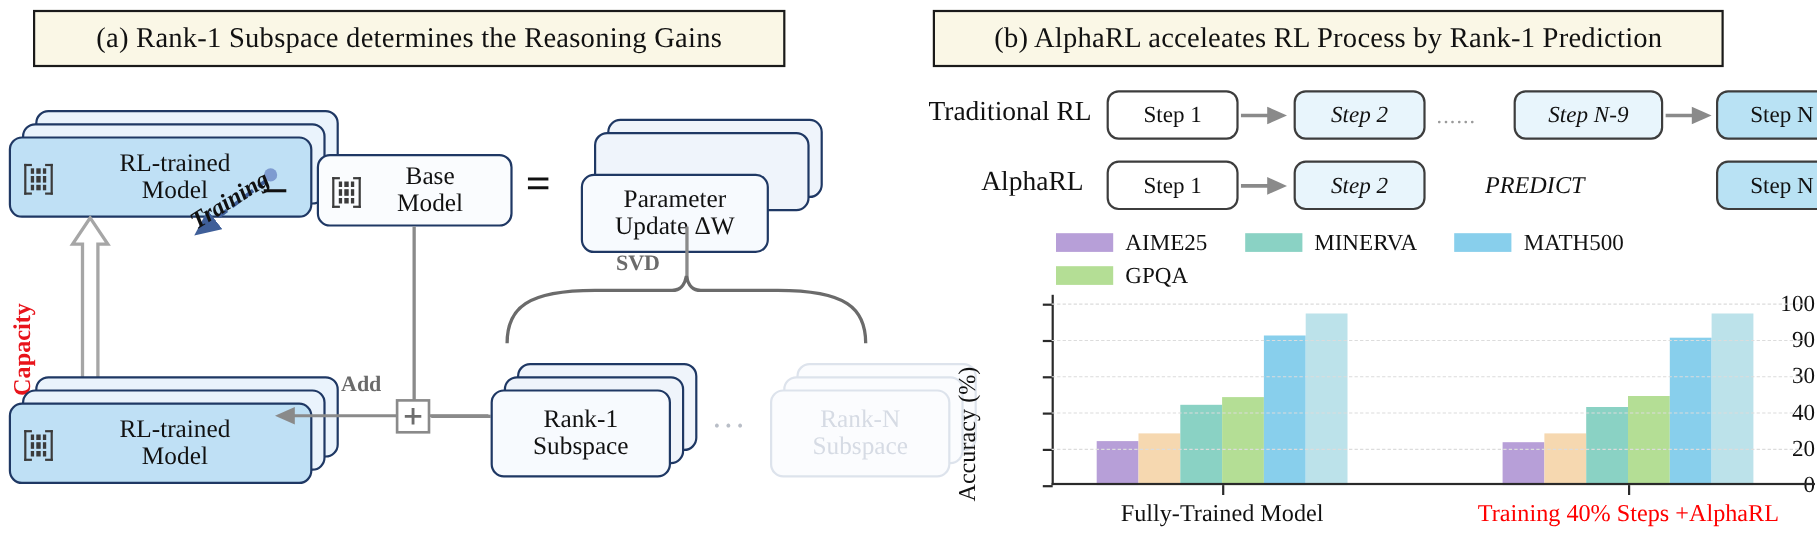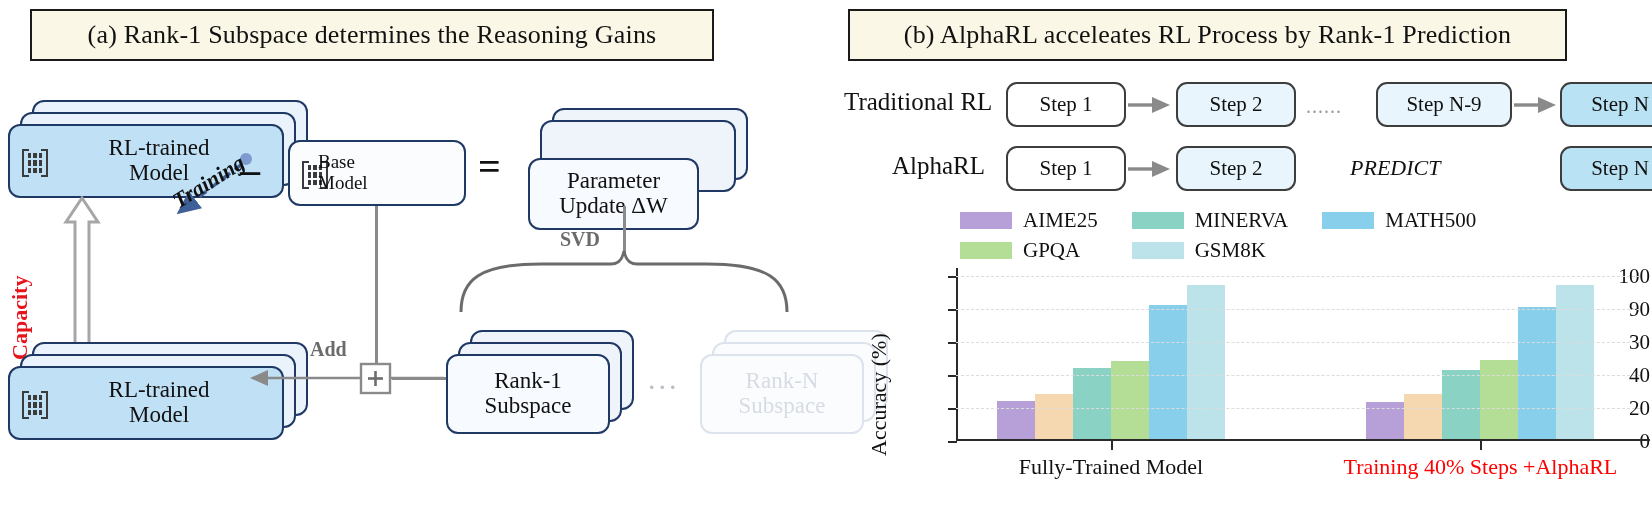--- a/index.html
+++ b/index.html
@@ -27,21 +27,21 @@
   .blue-stack .sheet{border:2.2px solid #1F3864;background:#EAF3FC;}
   .blue-stack .sheet.s1{background:#BFE0F5;}
   .white-stack .sheet{border:2.2px solid #1F3864;background:#EFF4FB;}
   .white-stack .sheet.s1{background:#F7FAFE;}
   .faded-stack .sheet{border:2.2px solid #DDE3EC;background:#FBFCFE;padding-left:32px;}
   .faded-stack .sheet .lbl{color:#D6DBE4;}
 
   .single-card{position:absolute;border:2.2px solid #1F3864;border-radius:12px;
                background:#FAFCFE;box-sizing:border-box;}
   .single-card .lbl{position:absolute;left:0;right:0;top:50%;transform:translateY(-50%);
-               line-height:1.08;font-size:19px;}
+               text-align:center;line-height:1.08;font-size:23px;}
 
   
   .matrix-ico{position:absolute;width:26px;height:28px;}
   .matrix-ico .brk{position:absolute;top:0;bottom:0;width:5px;border:2.4px solid #3b3b3b;}
   .matrix-ico .brk.l{left:0;border-right:none;}
   .matrix-ico .brk.r{right:0;border-left:none;}
   .matrix-ico .dots{position:absolute;left:6px;right:6px;top:4px;bottom:4px;
                     display:grid;grid-template-columns:repeat(3,1fr);
                     grid-template-rows:repeat(3,1fr);gap:2px;}
   .matrix-ico .dots i{background:#3b3b3b;display:block;}
@@ -61,21 +61,21 @@
 
   .training-lbl{position:absolute;color:#111;font-style:italic;font-weight:700;
                 font-size:22px;white-space:nowrap;}
 
   
   .flow-name{position:absolute;font-size:25px;white-space:nowrap;}
   .step{position:absolute;border:2.2px solid #3d3d3d;border-radius:11px;
         display:flex;align-items:center;justify-content:center;
         font-size:21px;box-sizing:border-box;}
   .step.fill-white{background:#ffffff;}
-  .step.fill-light{background:#E8F5FC;}
+  .step.fill-light{background:#E8F5FC;font-style:italic;}
   .step.fill-deep{background:#B9E2F4;}
   .dotline{position:absolute;color:#9a9a9a;font-size:20px;letter-spacing:1px;}
   .predict{position:absolute;font-style:italic;font-size:22px;white-space:nowrap;}
 
   
   .legend{position:absolute;display:grid;
           grid-template-columns:auto auto auto;
           column-gap:34px;row-gap:5px;}
   .legend .cell{display:flex;align-items:center;gap:11px;}
   .legend .swatch{width:52px;height:17px;display:block;}
@@ -296,24 +296,20 @@
         <span class="ltext">MINERVA</span>
       </div>
       <div class="cell">
         <span class="swatch" style="background: rgb(136, 207, 236);"></span>
         <span class="ltext">MATH500</span>
       </div>
       <div class="cell">
         <span class="swatch" style="background: rgb(180, 222, 149);"></span>
         <span class="ltext">GPQA</span>
       </div>
-      <div class="cell">
-        <span class="swatch" style="background: rgb(188, 226, 234);"></span>
-        <span class="ltext">GSM8K</span>
-      </div>
     </div>
 
   <div id="chart">
     <div class="ylabel" id="y-axis-label" style="left:6px;top:198px;">Accuracy (%)</div>
     <div id="yticks">
         <div class="ytick" style="top: 183px; width: 84px;">0</div>
         <div class="ytickmark" style="left: 88px; width: 9px; top: 183px;"></div>
         <div class="ytick" style="top: 150.048px; width: 84px;">20</div>
         <div class="ytickmark" style="left: 88px; width: 9px; top: 150.048px;"></div>
         <div class="ytick" style="top: 117.095px; width: 84px;">40</div>

